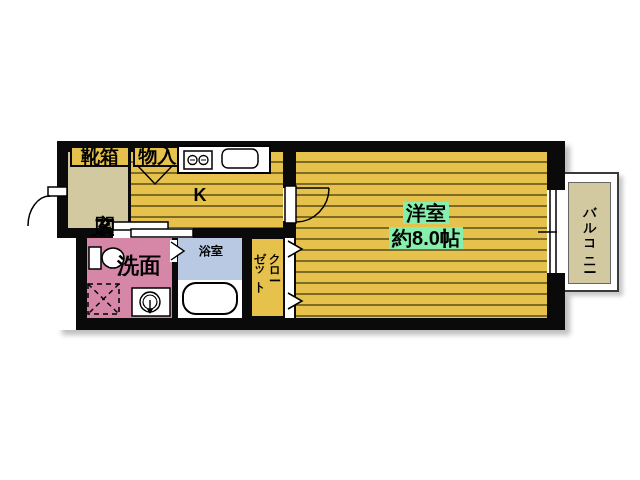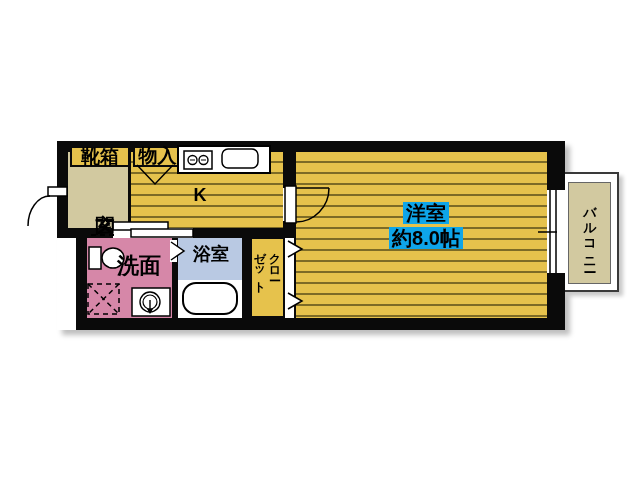--- a/index.html
+++ b/index.html
@@ -21,21 +21,21 @@
     position:absolute;z-index:3;background:#e6c24c;border:2px solid #0a0a0a;
     display:flex;align-items:center;justify-content:center;
     font-size:19px;font-weight:bold;line-height:1;
   }
   .roomlabel{
     position:absolute;z-index:5;font-weight:bold;text-align:center;line-height:1.2;
   }
   .vtext{
     writing-mode:vertical-rl;letter-spacing:2px;
   }
-  .inline-bg{background:#0ea5e9;padding:0 3px;}
+  .inline-bg{background:#86efac;padding:0 3px;}
   #plan-shadow{
     position:absolute;left:57px;top:141px;width:508px;height:189px;
     box-shadow:5px 5px 5px #bfbfbf;z-index:0;background:transparent;
   }
   #balcony-outer{
     position:absolute;left:558px;top:172px;width:61px;height:120px;background:#fff;
     border:2px solid #3a3a3a;box-shadow:4px 4px 4px #c9c9c9;z-index:1;box-sizing:border-box;
   }
   #balcony-inner{
     position:absolute;left:8px;top:8px;width:43px;height:102px;background:#d2c9a0;
@@ -166,19 +166,19 @@
     </g>
   </svg>
 
   <div class="roomlabel vtext" style="left:82px;top:172px;width:34px;height:58px;font-size:19px;">玄関</div>
   <div class="roomlabel" style="left:170px;top:185px;width:60px;font-size:18px;">K</div>
   <div class="roomlabel" style="left:346px;top:201px;width:160px;font-size:20px;line-height:25px;">
     <span class="inline-bg">洋室</span><br>
     <span class="inline-bg">約8.0帖</span>
   </div>
   <div class="roomlabel" style="left:103px;top:253px;width:72px;font-size:22px;">洗面</div>
-  <div class="roomlabel" style="left:180px;top:244px;width:62px;font-size:18px;">浴室</div>
+  <div class="roomlabel" style="left:180px;top:244px;width:62px;font-size:12px;">浴室</div>
   <div id="closet-label" title="クローゼット">
     <span>クロー</span><br>
     <span>ゼット</span>
   </div>
 
 </div>
 
 </body></html>

